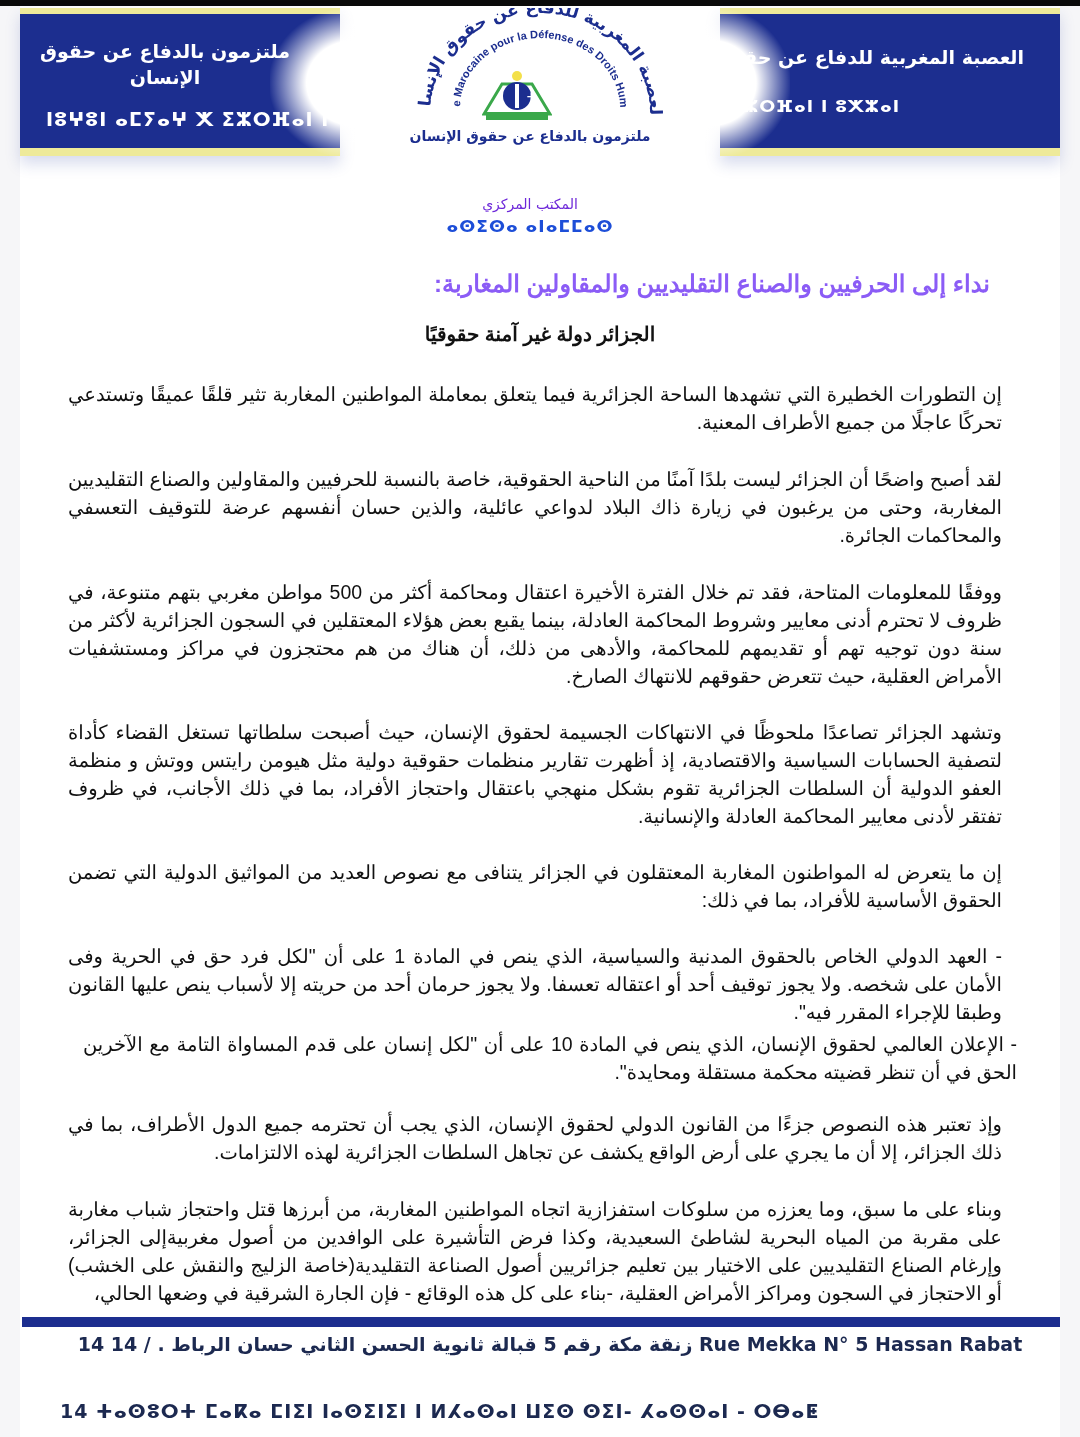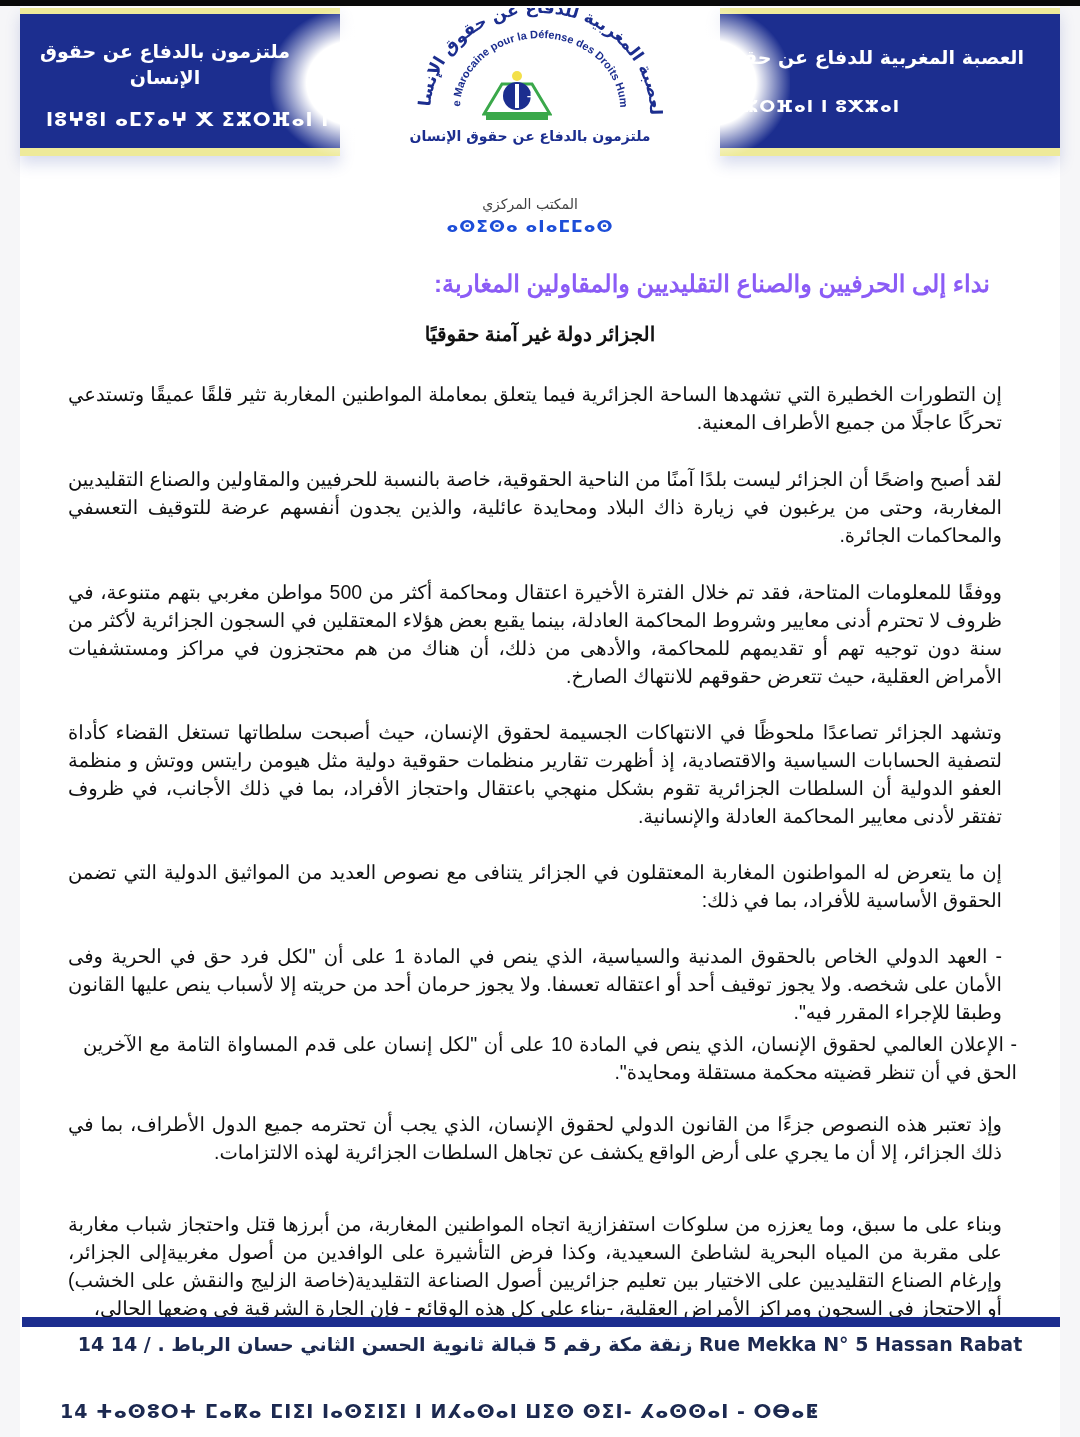--- a/index.html
+++ b/index.html
@@ -18,36 +18,36 @@
   .bl-tf { left:26px; top:94px; font-size:19px; letter-spacing:1px; }
   .br-ar { right:36px; top:32px; font-size:19px; direction:rtl; white-space:nowrap; }
   .br-tf { right:160px; top:82px; font-size:17px; letter-spacing:1px; white-space:nowrap; }
 
   
   .logo { position:absolute; left:400px; top:8px; width:280px; height:235px; text-align:center; }
   .logo-arc { position:absolute; left:10px; top:0; width:260px; height:120px; }
   .scale { position:absolute; left:82px; top:62px; width:70px; height:52px; }
   .logo-ar { position:absolute; left:0; top:120px; width:260px; text-align:center; color:#1c2e8f; font-weight:bold; font-size:14px; direction:rtl; }
   .logo-fr { position:absolute; left:0; top:146px; width:260px; text-align:center; color:#3a3f73; font-weight:bold; font-size:14px; line-height:18px; font-family:"Liberation Sans", sans-serif; }
-  .logo-office { position:absolute; left:0; top:188px; width:260px; text-align:center; color:#404040; font-size:14px; direction:rtl; }
+  .logo-office { position:absolute; left:0; top:188px; width:260px; text-align:center; color:#6d28d9; font-size:14px; direction:rtl; }
   .logo-tf { position:absolute; left:0; top:208px; width:260px; text-align:center; color:#1d4ed8; font-weight:bold; font-size:17px; letter-spacing:1px; }
 
   
   .title { position:absolute; right:90px; top:270px; font-family:"Liberation Sans", sans-serif; font-weight:bold; font-size:24px; color:#8b5cf6; direction:rtl; }
   .subtitle { position:absolute; left:0; top:322px; width:1080px; text-align:center; font-family:"Liberation Sans", sans-serif; font-weight:bold; font-size:20px; color:#111; direction:rtl; }
   .para { position:absolute; left:68px; width:934px; font-family:"Liberation Sans", sans-serif; font-size:19.5px; line-height:28px; color:#111; direction:rtl; text-align:justify; text-align-last:right; }
   #p1 { top:380px; }
   #p2 { top:465px; }
   #p3 { top:578px; }
   #p4 { top:718px; }
   #p5 { top:858px; }
   #p6 { top:942px; }
   #p7 { top:1030px;margin-left:15px; }
   #p8 { top:1110px; }
-  #p9 { top:1195px;margin-top:15px; }
+  #p9 { top:1195px; }
 
   
   .footer-rule { position:absolute; left:22px; top:1317px; width:1038px; height:10px; background:#1c2e8f; }
   .footer-addr { position:absolute; left:60px; top:1332px; width:960px; text-align:center; font-family:"DejaVu Sans", sans-serif; font-weight:bold; font-size:19px; line-height:24px; color:#1c2950;margin-left:10px; }
   .footer-tf { position:absolute; left:60px; top:1400px; width:960px; font-family:"DejaVu Sans", sans-serif; font-weight:bold; font-size:19px; color:#1c2950; letter-spacing:1px; }
 </style>
 </head>
 <body>
 
 <div class="topbar"></div>
@@ -86,21 +86,21 @@
   </svg>
   <div class="logo-ar">ملتزمون بالدفاع عن حقوق الإنسان</div>
   <div class="logo-office">المكتب المركزي</div>
   <div class="logo-tf">ⴰⵙⵉⵙⴰ ⴰⵏⴰⵎⵎⴰⵙ</div>
 </div>
 
 <div class="title">نداء إلى الحرفيين والصناع التقليديين والمقاولين المغاربة:</div>
 <div class="subtitle">الجزائر دولة غير آمنة حقوقيًا</div>
 
 <div class="para" id="p1">إن التطورات الخطيرة التي تشهدها الساحة الجزائرية فيما يتعلق بمعاملة المواطنين المغاربة تثير قلقًا عميقًا وتستدعي تحركًا عاجلًا من جميع الأطراف المعنية.</div>
-<div class="para" id="p2">لقد أصبح واضحًا أن الجزائر ليست بلدًا آمنًا من الناحية الحقوقية، خاصة بالنسبة للحرفيين والمقاولين والصناع التقليديين المغاربة، وحتى من يرغبون في زيارة ذاك البلاد ومحايدة عائلية، والذين يجدون أنفسهم عرضة للتوقيف التعسفي والمحاكمات الجائرة.</div>
+<div class="para" id="p2">لقد أصبح واضحًا أن الجزائر ليست بلدًا آمنًا من الناحية الحقوقية، خاصة بالنسبة للحرفيين والمقاولين والصناع التقليديين المغاربة، وحتى من يرغبون في زيارة ذاك البلاد لدواعي عائلية، والذين حسان أنفسهم عرضة للتوقيف التعسفي والمحاكمات الجائرة.</div>
 <div class="para" id="p3">ووفقًا للمعلومات المتاحة، فقد تم خلال الفترة الأخيرة اعتقال ومحاكمة أكثر من 500 مواطن مغربي بتهم متنوعة، في ظروف لا تحترم أدنى معايير وشروط المحاكمة العادلة، بينما يقبع بعض هؤلاء المعتقلين في السجون الجزائرية لأكثر من سنة دون توجيه تهم أو تقديمهم للمحاكمة، والأدهى من ذلك، أن هناك من هم محتجزون في مراكز ومستشفيات الأمراض العقلية، حيث تتعرض حقوقهم للانتهاك الصارخ.</div>
 <div class="para" id="p4">وتشهد الجزائر تصاعدًا ملحوظًا في الانتهاكات الجسيمة لحقوق الإنسان، حيث أصبحت سلطاتها تستغل القضاء كأداة لتصفية الحسابات السياسية والاقتصادية، إذ أظهرت تقارير منظمات حقوقية دولية مثل هيومن رايتس ووتش و منظمة العفو الدولية أن السلطات الجزائرية تقوم بشكل منهجي باعتقال واحتجاز الأفراد، بما في ذلك الأجانب، في ظروف تفتقر لأدنى معايير المحاكمة العادلة والإنسانية.</div>
 <div class="para" id="p5">إن ما يتعرض له المواطنون المغاربة المعتقلون في الجزائر يتنافى مع نصوص العديد من المواثيق الدولية التي تضمن الحقوق الأساسية للأفراد، بما في ذلك:</div>
 <div class="para" id="p6">- العهد الدولي الخاص بالحقوق المدنية والسياسية، الذي ينص في المادة 1 على أن "لكل فرد حق في الحرية وفى الأمان على شخصه. ولا يجوز توقيف أحد أو اعتقاله تعسفا. ولا يجوز حرمان أحد من حريته إلا لأسباب ينص عليها القانون وطبقا للإجراء المقرر فيه".</div>
 <div class="para" id="p7">- الإعلان العالمي لحقوق الإنسان، الذي ينص في المادة 10 على أن "لكل إنسان على قدم المساواة التامة مع الآخرين الحق في أن تنظر قضيته محكمة مستقلة ومحايدة".</div>
 <div class="para" id="p8">وإذ تعتبر هذه النصوص جزءًا من القانون الدولي لحقوق الإنسان، الذي يجب أن تحترمه جميع الدول الأطراف، بما في ذلك الجزائر، إلا أن ما يجري على أرض الواقع يكشف عن تجاهل السلطات الجزائرية لهذه الالتزامات.</div>
 <div class="para" id="p9">وبناء على ما سبق، وما يعززه من سلوكات استفزازية اتجاه المواطنين المغاربة، من أبرزها قتل واحتجاز شباب مغاربة على مقربة من المياه البحرية لشاطئ السعيدية، وكذا فرض التأشيرة على الوافدين من أصول مغربيةإلى الجزائر، وإرغام الصناع التقليديين على الاختيار بين تعليم جزائريين أصول الصناعة التقليدية(خاصة الزليج والنقش على الخشب) أو الاحتجاز في السجون ومراكز الأمراض العقلية، -بناء على كل هذه الوقائع - فإن الجارة الشرقية في وضعها الحالي،</div>
 
 <div class="footer-rule"></div>
 <div class="footer-addr">14 14 / . زنقة مكة رقم 5 قبالة ثانوية الحسن الثاني حسان الرباط Rue Mekka N° 5 Hassan Rabat</div>

